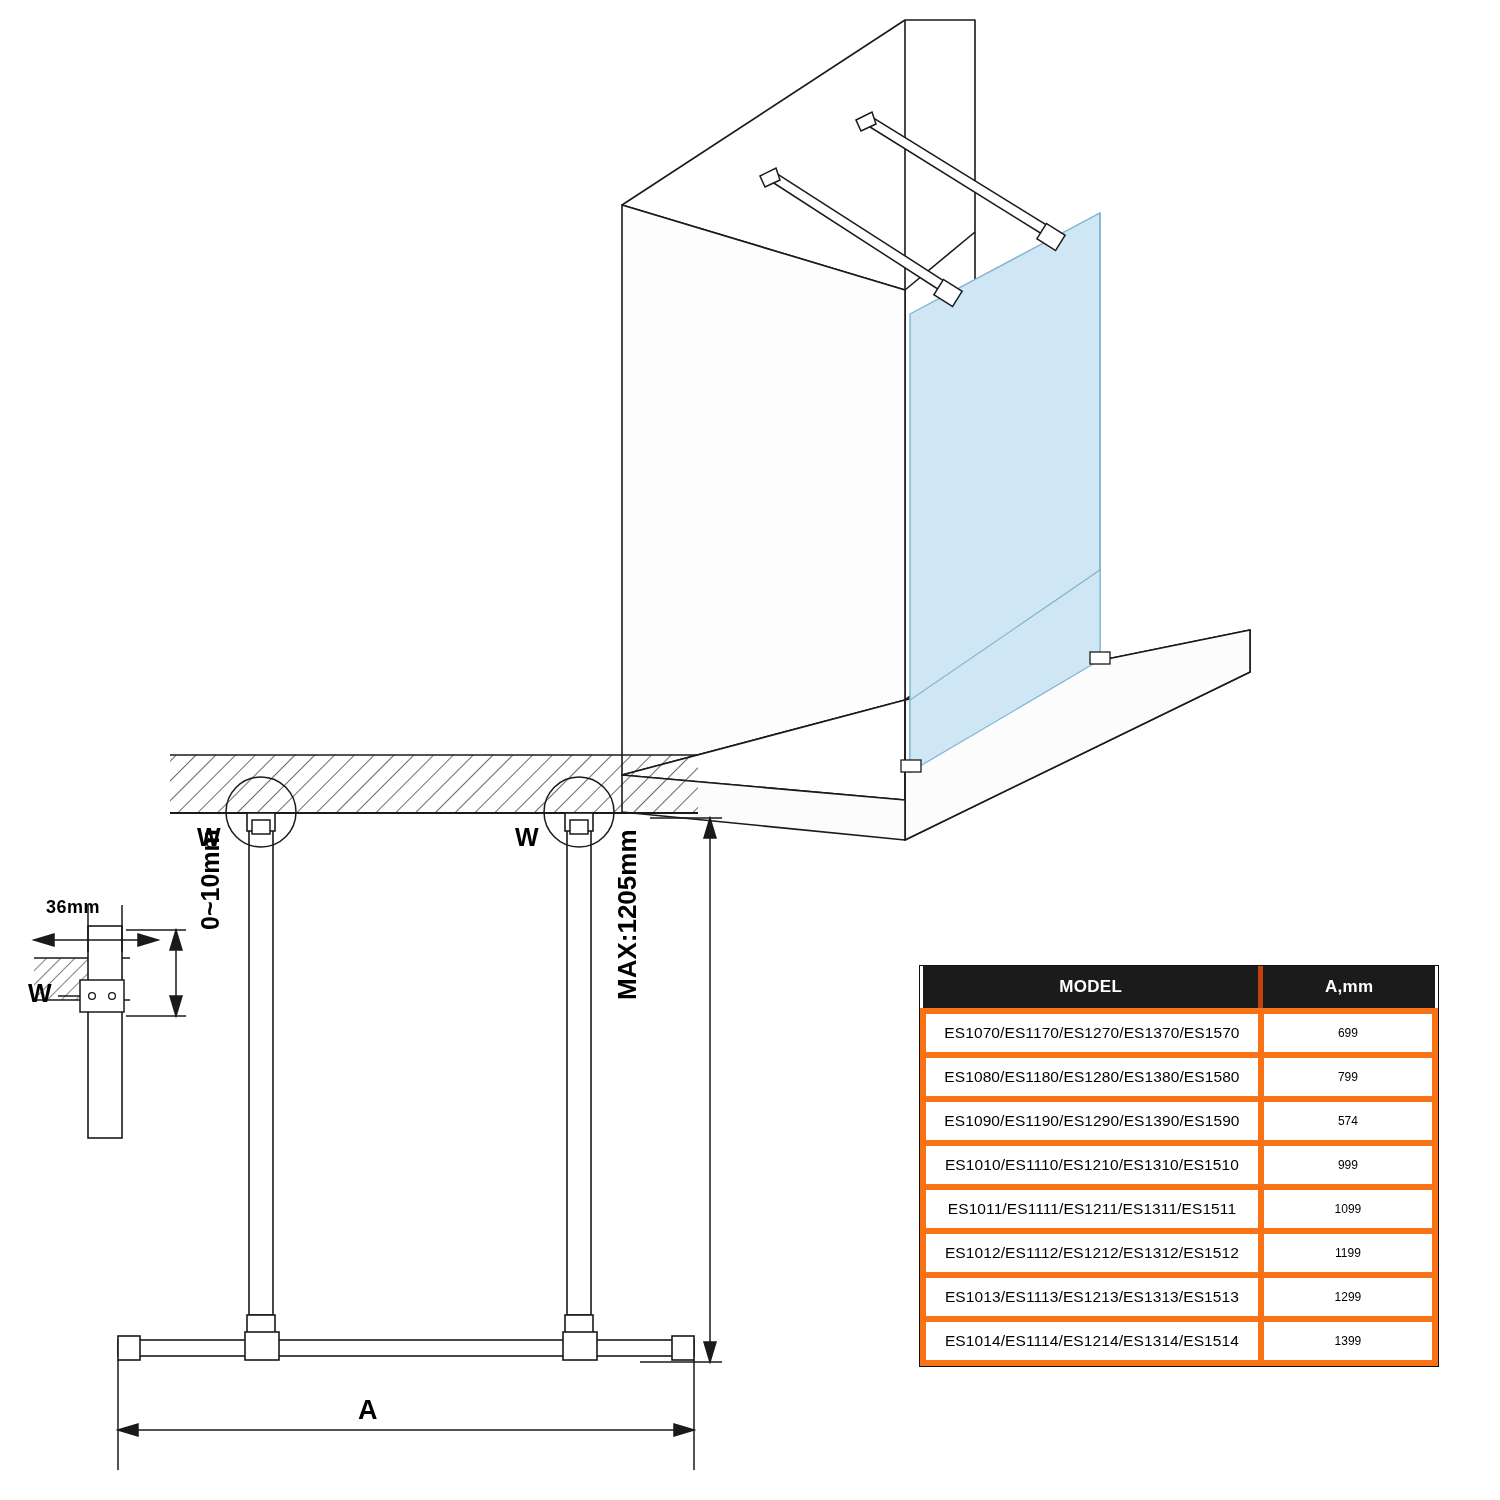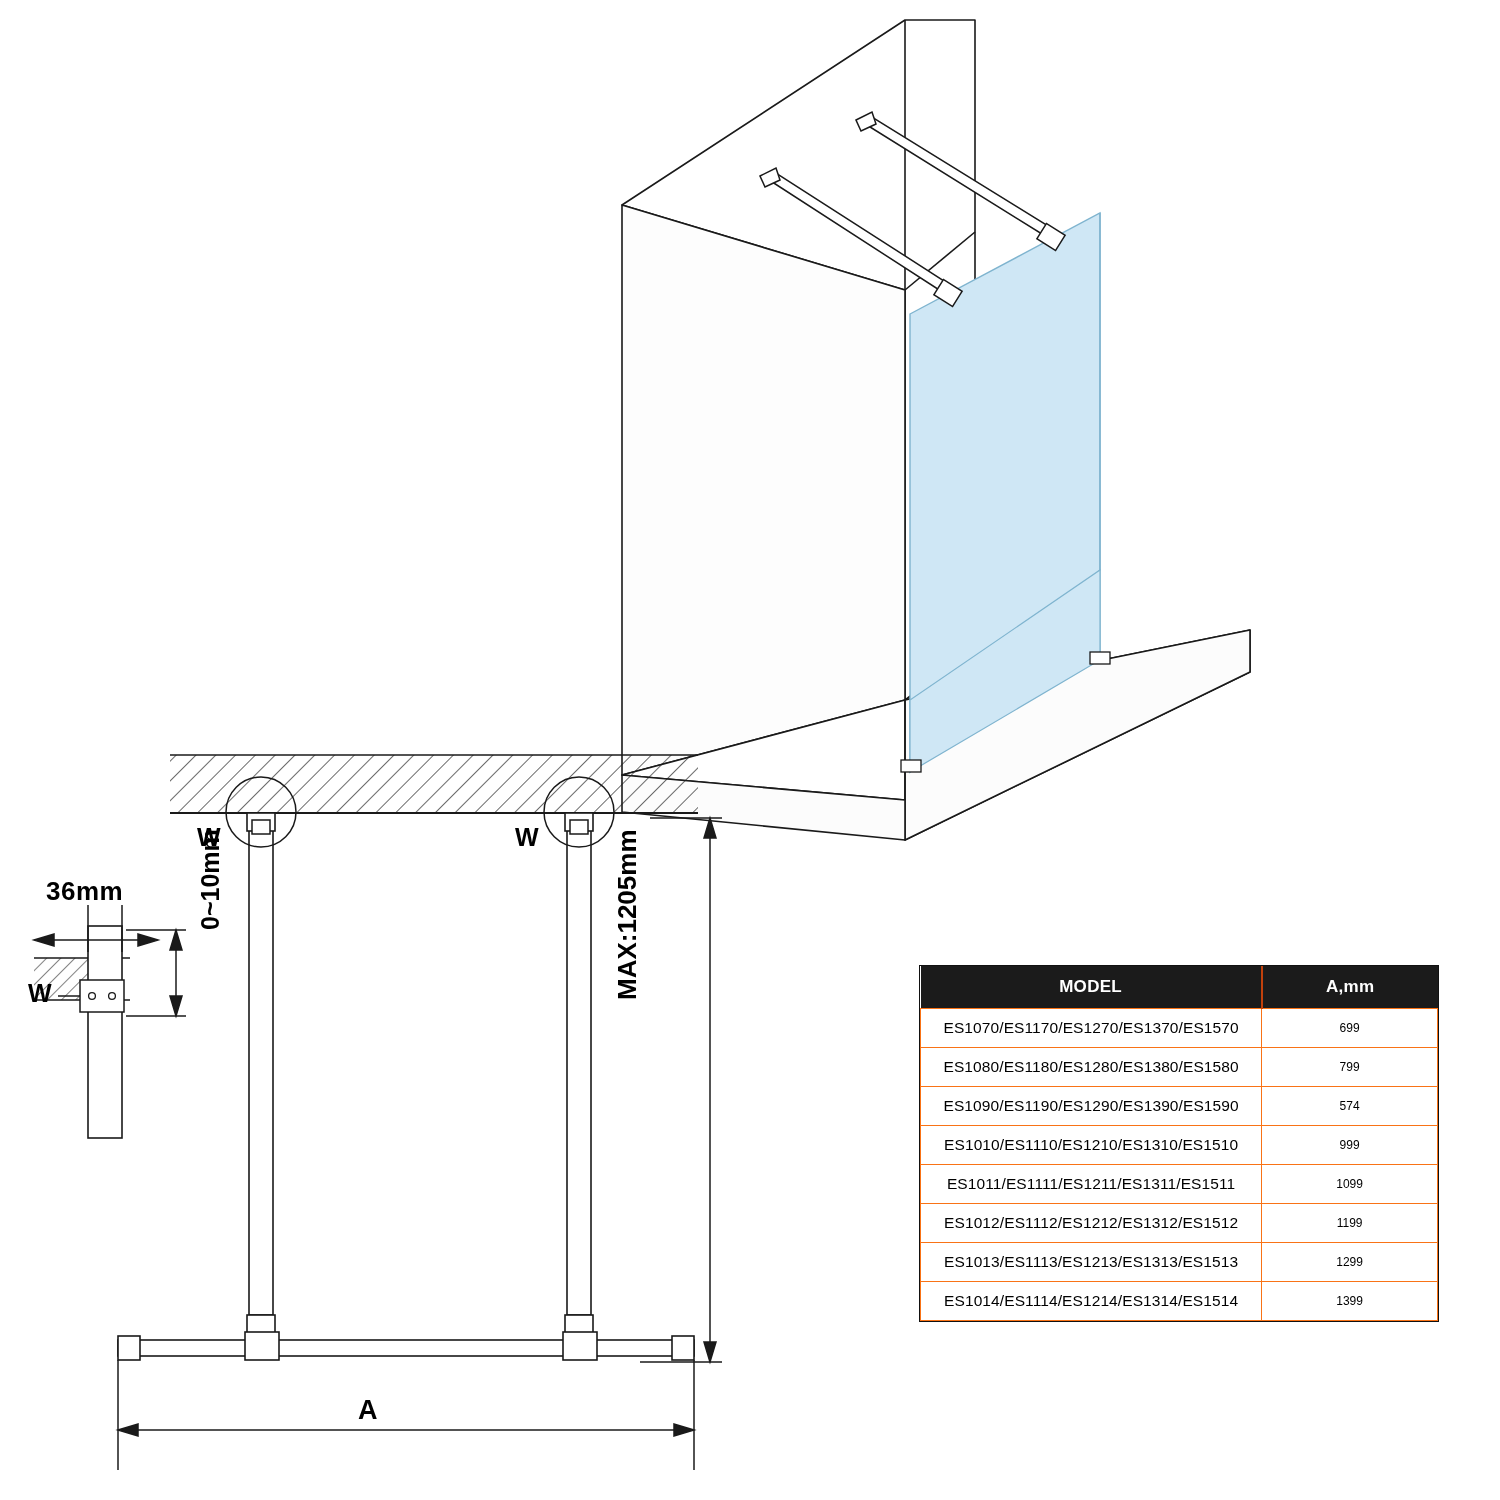--- a/index.html
+++ b/index.html
@@ -24,35 +24,35 @@
   }
   .spec-table table{border-collapse:collapse;width:100%;border-radius:15px;}
   .spec-table th{
     background:#1b1b1b;color:#fff;
     font-size:17px;font-weight:bold;
     padding:11px 4px;
     text-align:center;
     letter-spacing:.3px;
   }
   .spec-table th.model-col{width:66%;}
-  .spec-table th.a-col{width:34%;border-left:2px solid #c2410c;}
+  .spec-table th.a-col{width:34%;border-left:5px solid #c2410c;}
   .spec-table td{
-    border:1px solid #f97316;
+    border:6px solid #f97316;
     font-size:15.5px;
     color:#000;
     padding:10px 4px;
     text-align:center;
     white-space:nowrap;
   }
   .spec-table td.model{letter-spacing:.1px;}
   .spec-table td.aval{font-size:12px;}
 
   
   .lbl{position:absolute;color:#000;font-weight:bold;}
-  .lbl-36{left:46px;top:876px;font-size:26px;letter-spacing:.5px;}
+  .lbl-36{left:46px;top:897px;font-size:18px;letter-spacing:.5px;}
   .lbl-w1{left:197px;top:823px;font-size:25px;}
   .lbl-w2{left:515px;top:823px;font-size:25px;}
   .lbl-w3{left:28px;top:979px;font-size:25px;}
   .lbl-a{left:358px;top:1395px;font-size:27px;}
   .lbl-max{
     position:absolute;left:612px;top:1000px;
     font-size:26px;font-weight:bold;color:#000;
     transform-origin:left top;
     transform:rotate(-90deg);
     white-space:nowrap;

